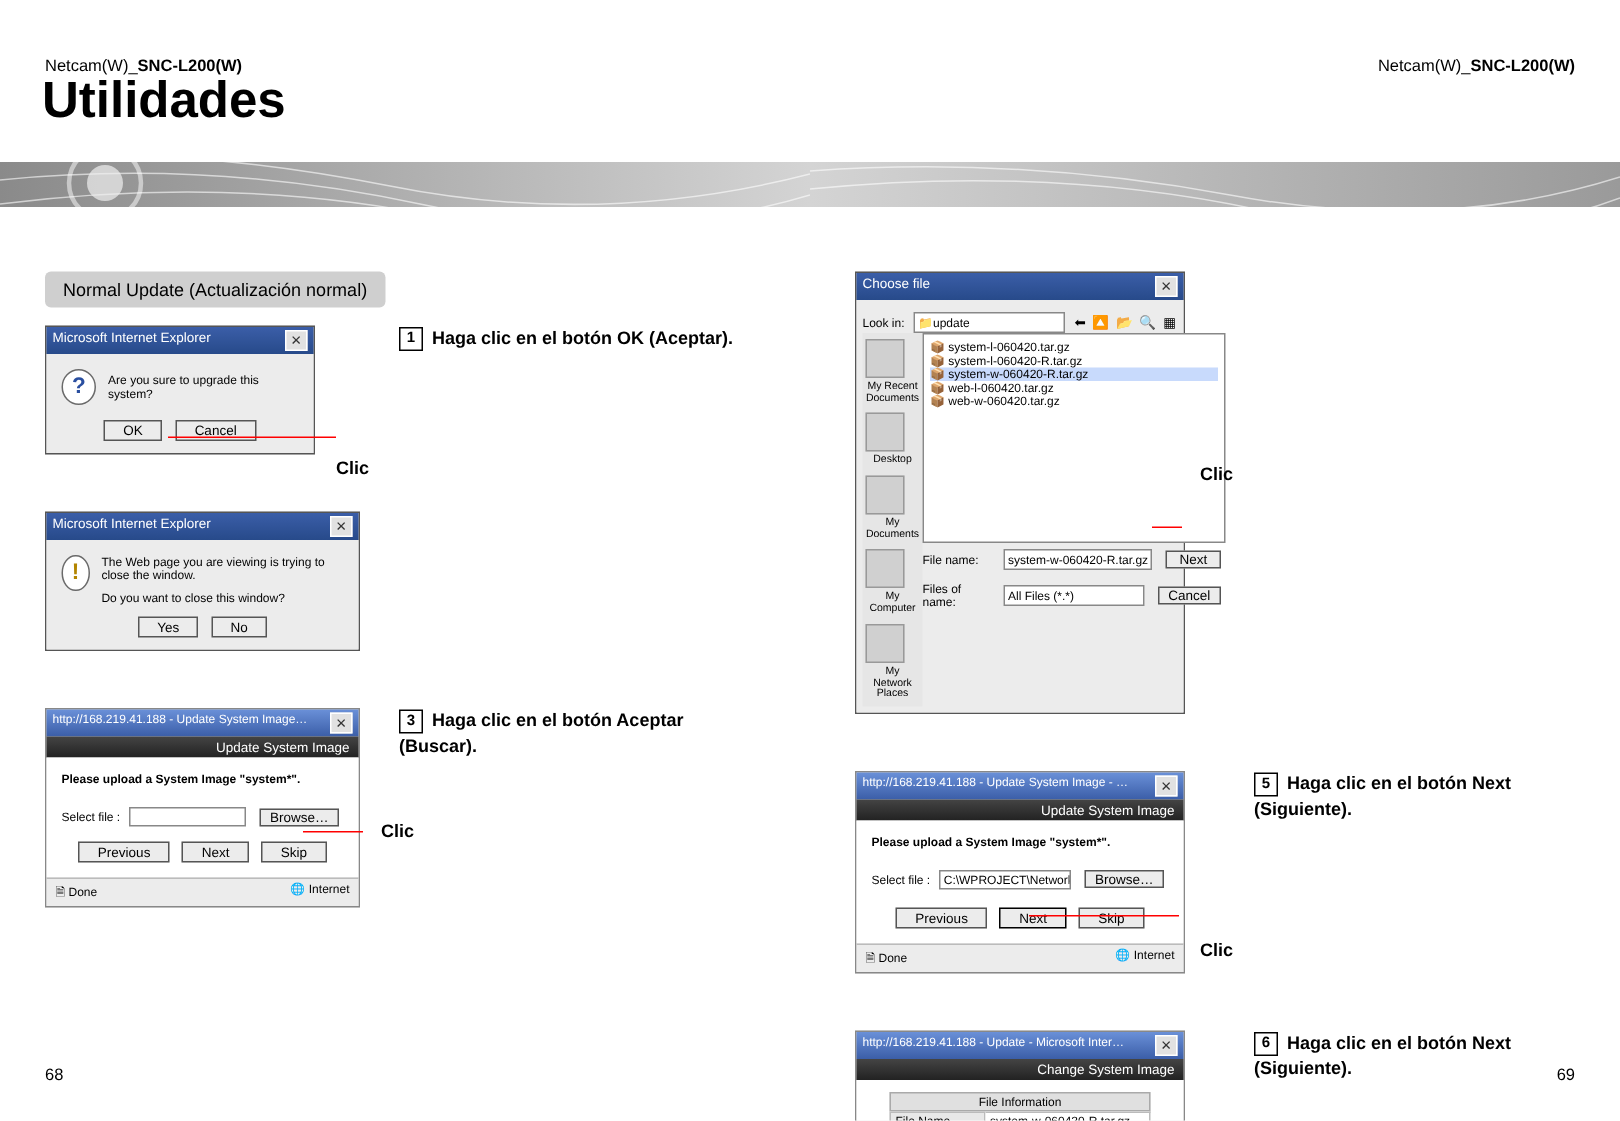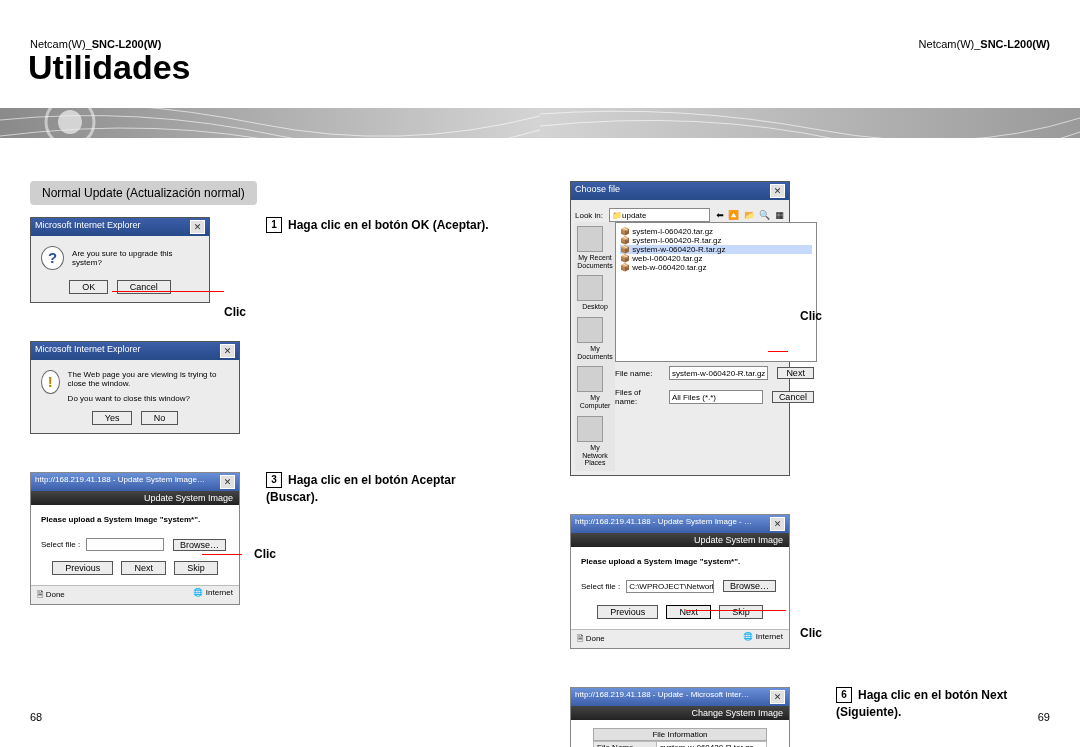--- a/index.html
+++ b/index.html
@@ -401,20 +401,23 @@
             </div>
           </div>
           <div class="statusbar">
             <span>🗎 <span>Done</span></span>
             <span>🌐 <span>Internet</span></span>
           </div>
         </div>
         <div class="clic-line" style="top:96px;left:116px;width:100px"></div>
         <div class="clic-label" style="top:112px;left:230px">Clic</div>
       </div>
+      <div class="instruction" style="padding-left:40px">
+        <span class="numbox">5</span><span>Haga clic en el botón Next (Siguiente).</span>
+      </div>
     </div>
 
     <div class="item" style="margin-bottom:0">
       <div class="shot-wrap" style="width:226px;flex:0 0 226px">
         <div class="dlg banner2" style="width:218px">
           <div class="tb" style="background:linear-gradient(#6a90d8,#3b5ea8)">
             <span style="font-size:8px;overflow:hidden;white-space:nowrap;text-overflow:ellipsis;max-width:178px;display:inline-block">http://168.219.41.188 - Update - Microsoft Internet Expl…</span>
             <span class="x">✕</span>
           </div>
           <div class="cap">Change System Image</div>

